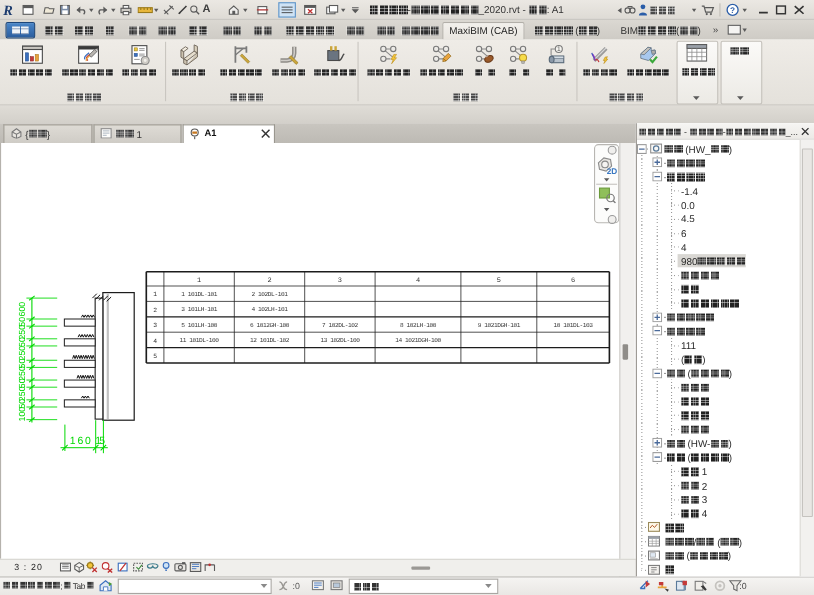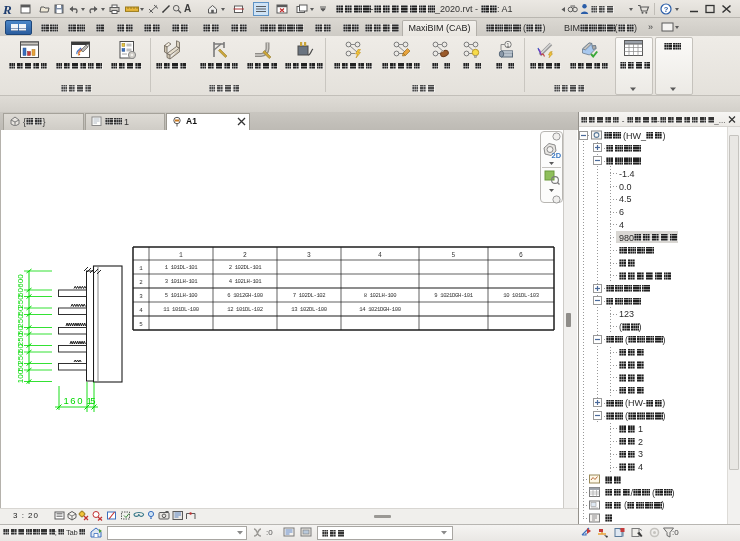--- a/index.html
+++ b/index.html
@@ -921,21 +921,21 @@
     <svg width="9" height="9" viewBox="0 0 9 9">
       <rect x="0.5" y="0.5" width="8" height="8" fill="#fff" stroke="#999"></rect>
       <path d="M2 4.5 H7" stroke="#4a6a9a" stroke-width="1.2"></path>
     </svg>
   </div>
 <div style="position:absolute;left:606px;top:295.75px;width:130px;height:11px;display:flex;align-items:center;white-space:nowrap;white-space:nowrap;">
     <span style="display:inline-block;vertical-align:middle;flex:none;width:34.5px;height:7.5px;background-image:repeating-linear-gradient(0deg,rgba(255,255,255,.45) 0 0.7px,rgba(0,0,0,0) 0.7px 2.4px),repeating-linear-gradient(90deg,rgba(255,255,255,.35) 0 0.6px,rgba(0,0,0,0) 0.6px 2.2px),repeating-linear-gradient(90deg,#222 0 7.5px,rgba(0,0,0,0) 7.5px 9px);opacity:1.0;"></span>
   </div>
 <div style="position:absolute;left:610px;top:313.5px;width:7px;height:1px;background-image:repeating-linear-gradient(90deg,#999 0 1px,transparent 1px 3px);"></div>
 <div style="position:absolute;left:619px;top:308.5px;width:115px;height:11px;display:flex;align-items:center;white-space:nowrap;white-space:nowrap;">
-    <span style="vertical-align:middle;flex:none;white-space:pre;font-size:9px;color:#2a2a2a">123</span>
+    <span style="vertical-align:middle;flex:none;white-space:pre;font-size:9px;color:#2a2a2a">111</span>
   </div>
 <div style="position:absolute;left:610px;top:326.25px;width:7px;height:1px;background-image:repeating-linear-gradient(90deg,#999 0 1px,transparent 1px 3px);"></div>
 <div style="position:absolute;left:619px;top:321.25px;width:115px;height:11px;display:flex;align-items:center;white-space:nowrap;white-space:nowrap;">
     <span style="vertical-align:middle;flex:none;white-space:pre;font-size:9px;color:#2a2a2a">(</span>
     <span style="display:inline-block;vertical-align:middle;flex:none;width:16.5px;height:7.5px;background-image:repeating-linear-gradient(0deg,rgba(255,255,255,.45) 0 0.7px,rgba(0,0,0,0) 0.7px 2.4px),repeating-linear-gradient(90deg,rgba(255,255,255,.35) 0 0.6px,rgba(0,0,0,0) 0.6px 2.2px),repeating-linear-gradient(90deg,#222 0 7.5px,rgba(0,0,0,0) 7.5px 9px);opacity:1.0;"></span>
     <span style="vertical-align:middle;flex:none;white-space:pre;font-size:9px;color:#2a2a2a">)</span>
   </div>
 <div style="position:absolute;left:601px;top:339.0px;width:5px;height:1px;background-image:repeating-linear-gradient(90deg,#999 0 1px,transparent 1px 3px);"></div>
 <div style="position:absolute;left:592.5px;top:334.5px;width:9px;height:9px;">
     <svg width="9" height="9" viewBox="0 0 9 9">

